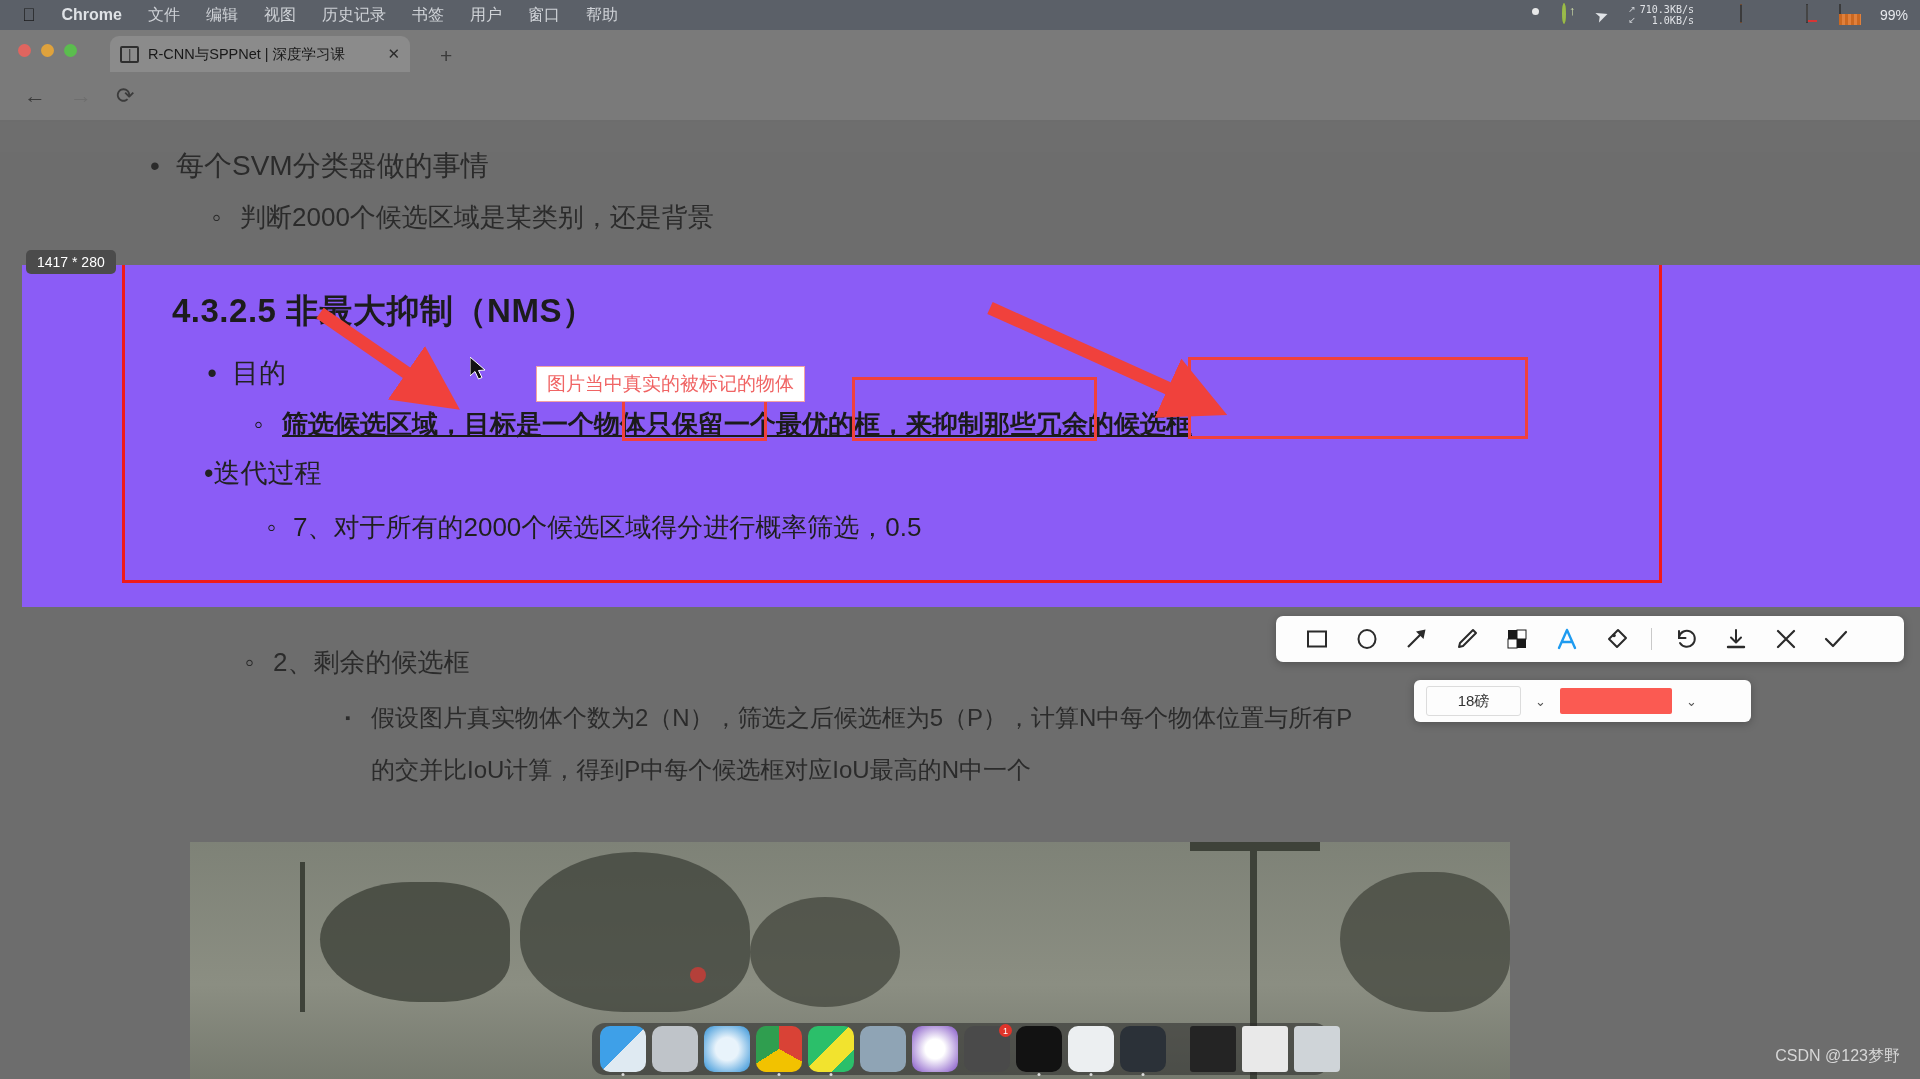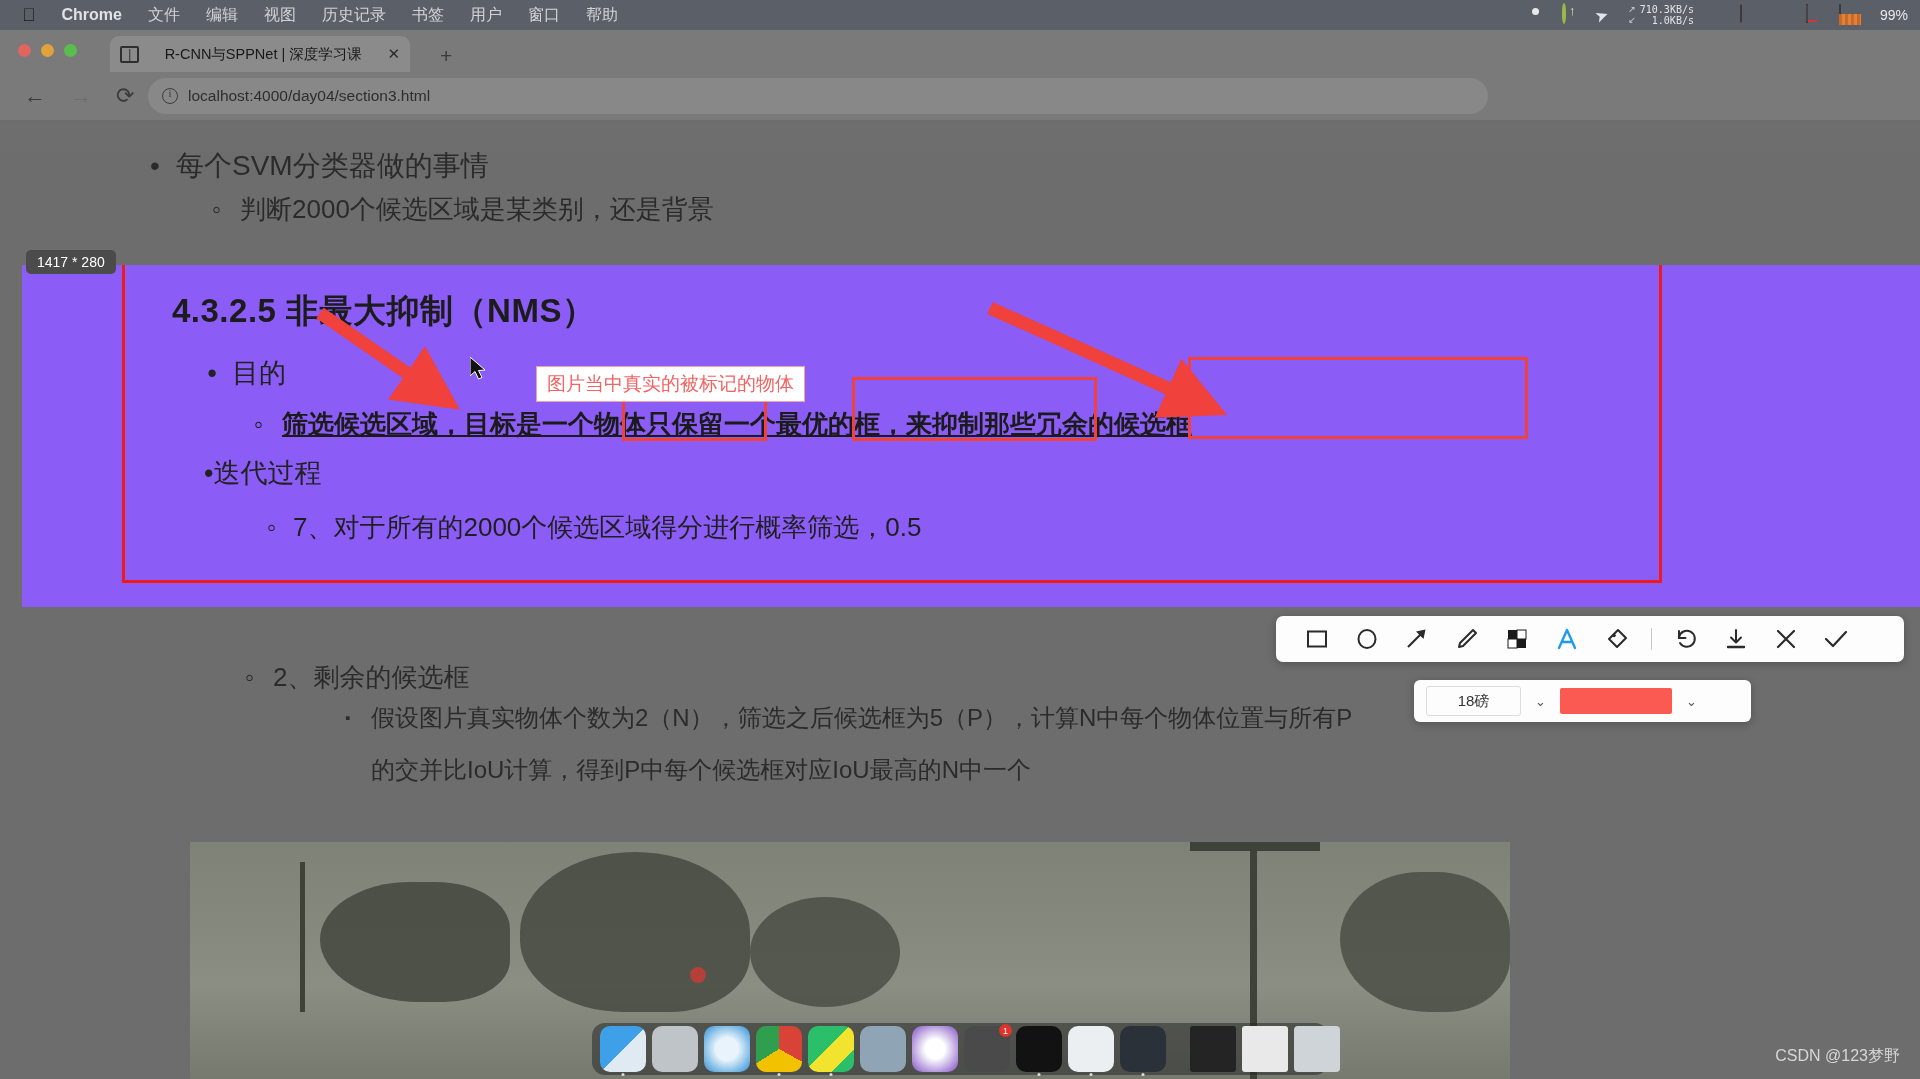--- a/index.html
+++ b/index.html
@@ -44,21 +44,21 @@
 
   
   .browser { position:absolute; top:30px; left:0; width:1920px; height:1049px; z-index:10; }
   .tabstrip { position:relative; height:42px; background:#7a7a7a; }
   .traffic { position:absolute; left:18px; top:14px; display:flex; gap:10px; }
   .tl { width:13px;height:13px;border-radius:50%; }
   .tl.r{background:#e0655f;} .tl.y{background:#dfa23c;} .tl.g{background:#5bbd4e;}
   .tab {
     position:absolute; left:110px; top:6px; width:300px; height:36px;
     background:#8b8b8b; border-radius:9px 9px 0 0;
-    display:flex; align-items:center; padding:0 10px; gap:9px;text-align:center;
+    display:flex; align-items:center; padding:0 10px; gap:9px;
   }
   .tab .favicon { width:19px;height:17px;border:2px solid #2f2f2f;border-radius:2px; position:relative; flex:0 0 auto;}
   .tab .favicon:after{content:"";position:absolute;left:50%;top:1px;width:1.5px;height:13px;background:#2f2f2f;transform:translateX(-50%);}
   .tab .title { font-size:14.5px; color:#191919; white-space:nowrap; overflow:hidden; flex:1 1 auto; }
   .tab .closex { font-size:15px; color:#2b2b2b; flex:0 0 auto; }
   .newtab { position:absolute; left:440px; top:14px; font-size:21px; color:#3b3b3b; }
 
   .urlbar-row { position:relative; height:48px; background:#7a7a7a; display:flex; align-items:center; }
   .nav-ic { font-size:22px; color:#3b3b3b; margin-left:24px; }
   .nav-ic.dim { color:#6e6e6e; }
@@ -209,37 +209,33 @@
         <span class="title">R-CNN与SPPNet | 深度学习课</span>
         <span class="closex">✕</span>
       </div>
       <span class="newtab">+</span>
     </div>
 
     <div class="urlbar-row">
       <span class="nav-ic">←</span>
       <span class="nav-ic dim">→</span>
       <span class="nav-ic">⟳</span>
-      <div class="urlbox">
-        <span class="info-ic"></span>
-        <span class="url-text">localhost:4000/day04/section3.html</span>
-      </div>
     </div>
     <div class="chrome-sep"></div>
 
     <div class="page">
 
       <div class="bul1 line" style="left:150px; top:-5px;">
         <span class="dot">•</span><span>每个SVM分类器做的事情</span>
       </div>
-      <div class="bul2 line" style="left:212px; top:40px;">
+      <div class="bul2 line" style="left:212px; top:48px;">
         <span class="dot" style="display:inline-block;width:28px;">◦</span><span>判断2000个候选区域是某类别，还是背景</span>
       </div>
 
-      <div class="bul2 line" style="left:245px; top:493px;margin-top:15px;">
+      <div class="bul2 line" style="left:245px; top:493px;">
         <span style="display:inline-block;width:28px;">◦</span><span>2、剩余的候选框</span>
       </div>
       <div class="bul3 line" style="left:345px; top:550px;">
         <span style="display:inline-block;width:26px;font-size:15px;vertical-align:3px;">▪</span><span>假设图片真实物体个数为2（N），筛选之后候选框为5（P），计算N中每个物体位置与所有P</span>
       </div>
       <div class="bul3 line" style="left:371px; top:602px;">
         <span>的交并比IoU计算，得到P中每个候选框对应IoU最高的N中一个</span>
       </div>
 
       <div class="photo">

